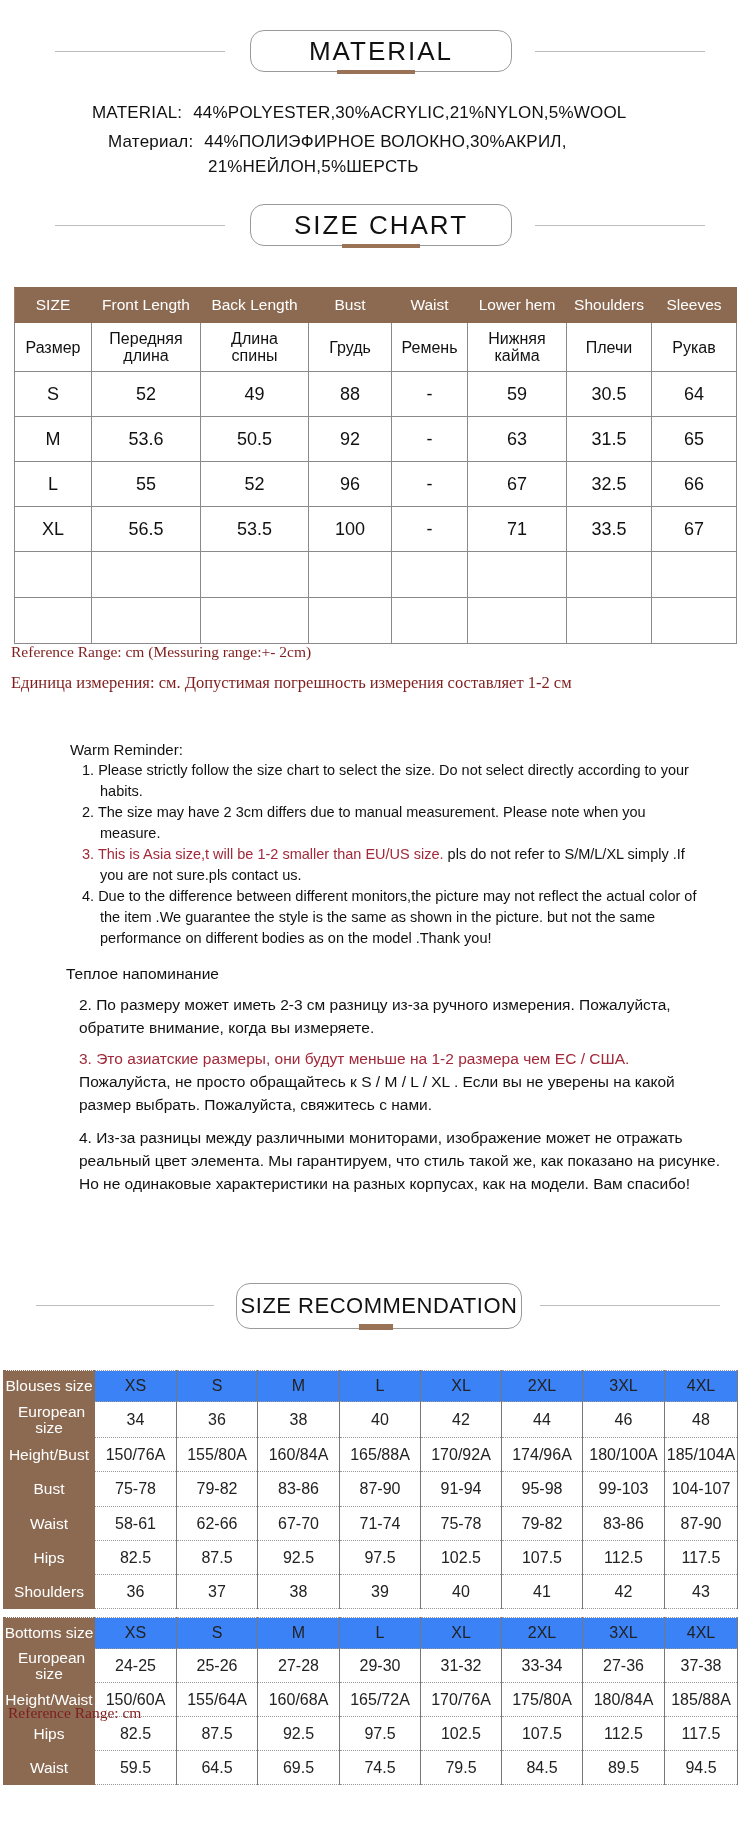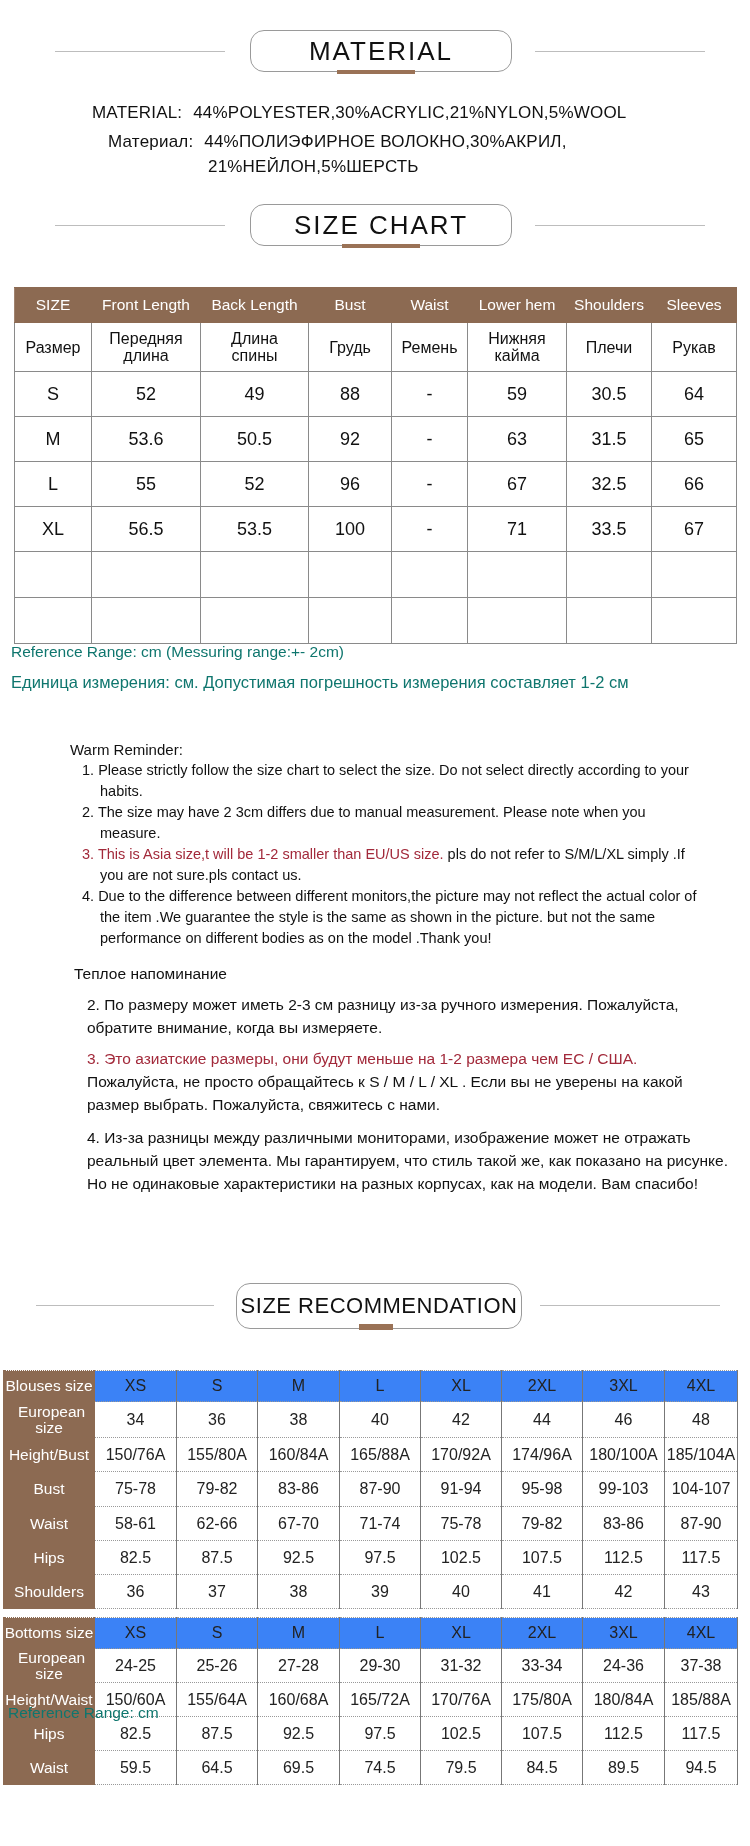--- a/index.html
+++ b/index.html
@@ -8,25 +8,25 @@
   .title-box { position:absolute; border:1.5px solid #9a9a9a; border-radius:14px; background:#fff; display:flex; align-items:center; justify-content:center; font-size:26px; letter-spacing:2px; color:#111; box-sizing:border-box; }
   .title-accent { position:absolute; height:4px; background:#9a7256; }
   .mat-row { position:absolute; font-size:17px; color:#111; letter-spacing:0.2px; }
   table { border-collapse:collapse; table-layout:fixed; }
   .size-chart { position:absolute; left:14px; top:287px; width:722px; }
   .size-chart td { border:1px solid #8a8a8a; text-align:center; vertical-align:middle; padding:0; }
   .size-chart tr.hdr td { background:#8c6a52; color:#fff; font-size:15.5px; height:34px; border-color:#8c6a52; border-left:1px solid #a08370; }
   .size-chart tr.ru td { font-size:16px; height:48px; line-height:17px; }
   .size-chart tr.val td { font-size:18px; height:44px; }
   .size-chart tr.empty td { height:45px; }
-  .note { position:absolute; color:#0f766e; }
+  .note { position:absolute; color:#7f1d1d;font-family:Liberation Serif, serif; }
   .rem { position:absolute; left:70px; width:640px; font-size:14.5px; line-height:21px; color:#111; }
   .rem .item { padding-left:30px; text-indent:-18px; }
   .red { color:#a2293a; }
-  .rem-ru { position:absolute; left:74px; width:660px; font-size:15.5px; line-height:23px; color:#111; }
+  .rem-ru { position:absolute; left:66px; width:660px; font-size:15.5px; line-height:23px; color:#111; }
   .rem-ru .item { padding-left:13px; }
   .rec { position:absolute; left:3px; width:734px; }
   .rec td { border:1px solid #777; border-top:1px dotted #999; border-bottom:1px dotted #999; text-align:center; vertical-align:middle; font-size:16px; color:#222; padding:0; }
   .rec td.lbl { background:#8c6a52; color:#fff; font-size:15.5px; border-color:#8c6a52; line-height:16px; }
   .rec tr.head td { background:#3b82f6; }
   .rec tr.head td.lbl { background:#8c6a52; }
 </style>
 </head>
 <body>
 
@@ -301,21 +301,21 @@
     <td>4XL</td>
   </tr>
   <tr style="height:34px;">
     <td class="lbl" style="padding:0 14px;">European size</td>
     <td>24-25</td>
     <td>25-26</td>
     <td>27-28</td>
     <td>29-30</td>
     <td>31-32</td>
     <td>33-34</td>
-    <td>24-36</td>
+    <td>27-36</td>
     <td>37-38</td>
   </tr>
   <tr style="height:34px;">
     <td class="lbl">Height/Waist</td>
     <td>150/60A</td>
     <td>155/64A</td>
     <td>160/68A</td>
     <td>165/72A</td>
     <td>170/76A</td>
     <td>175/80A</td>

